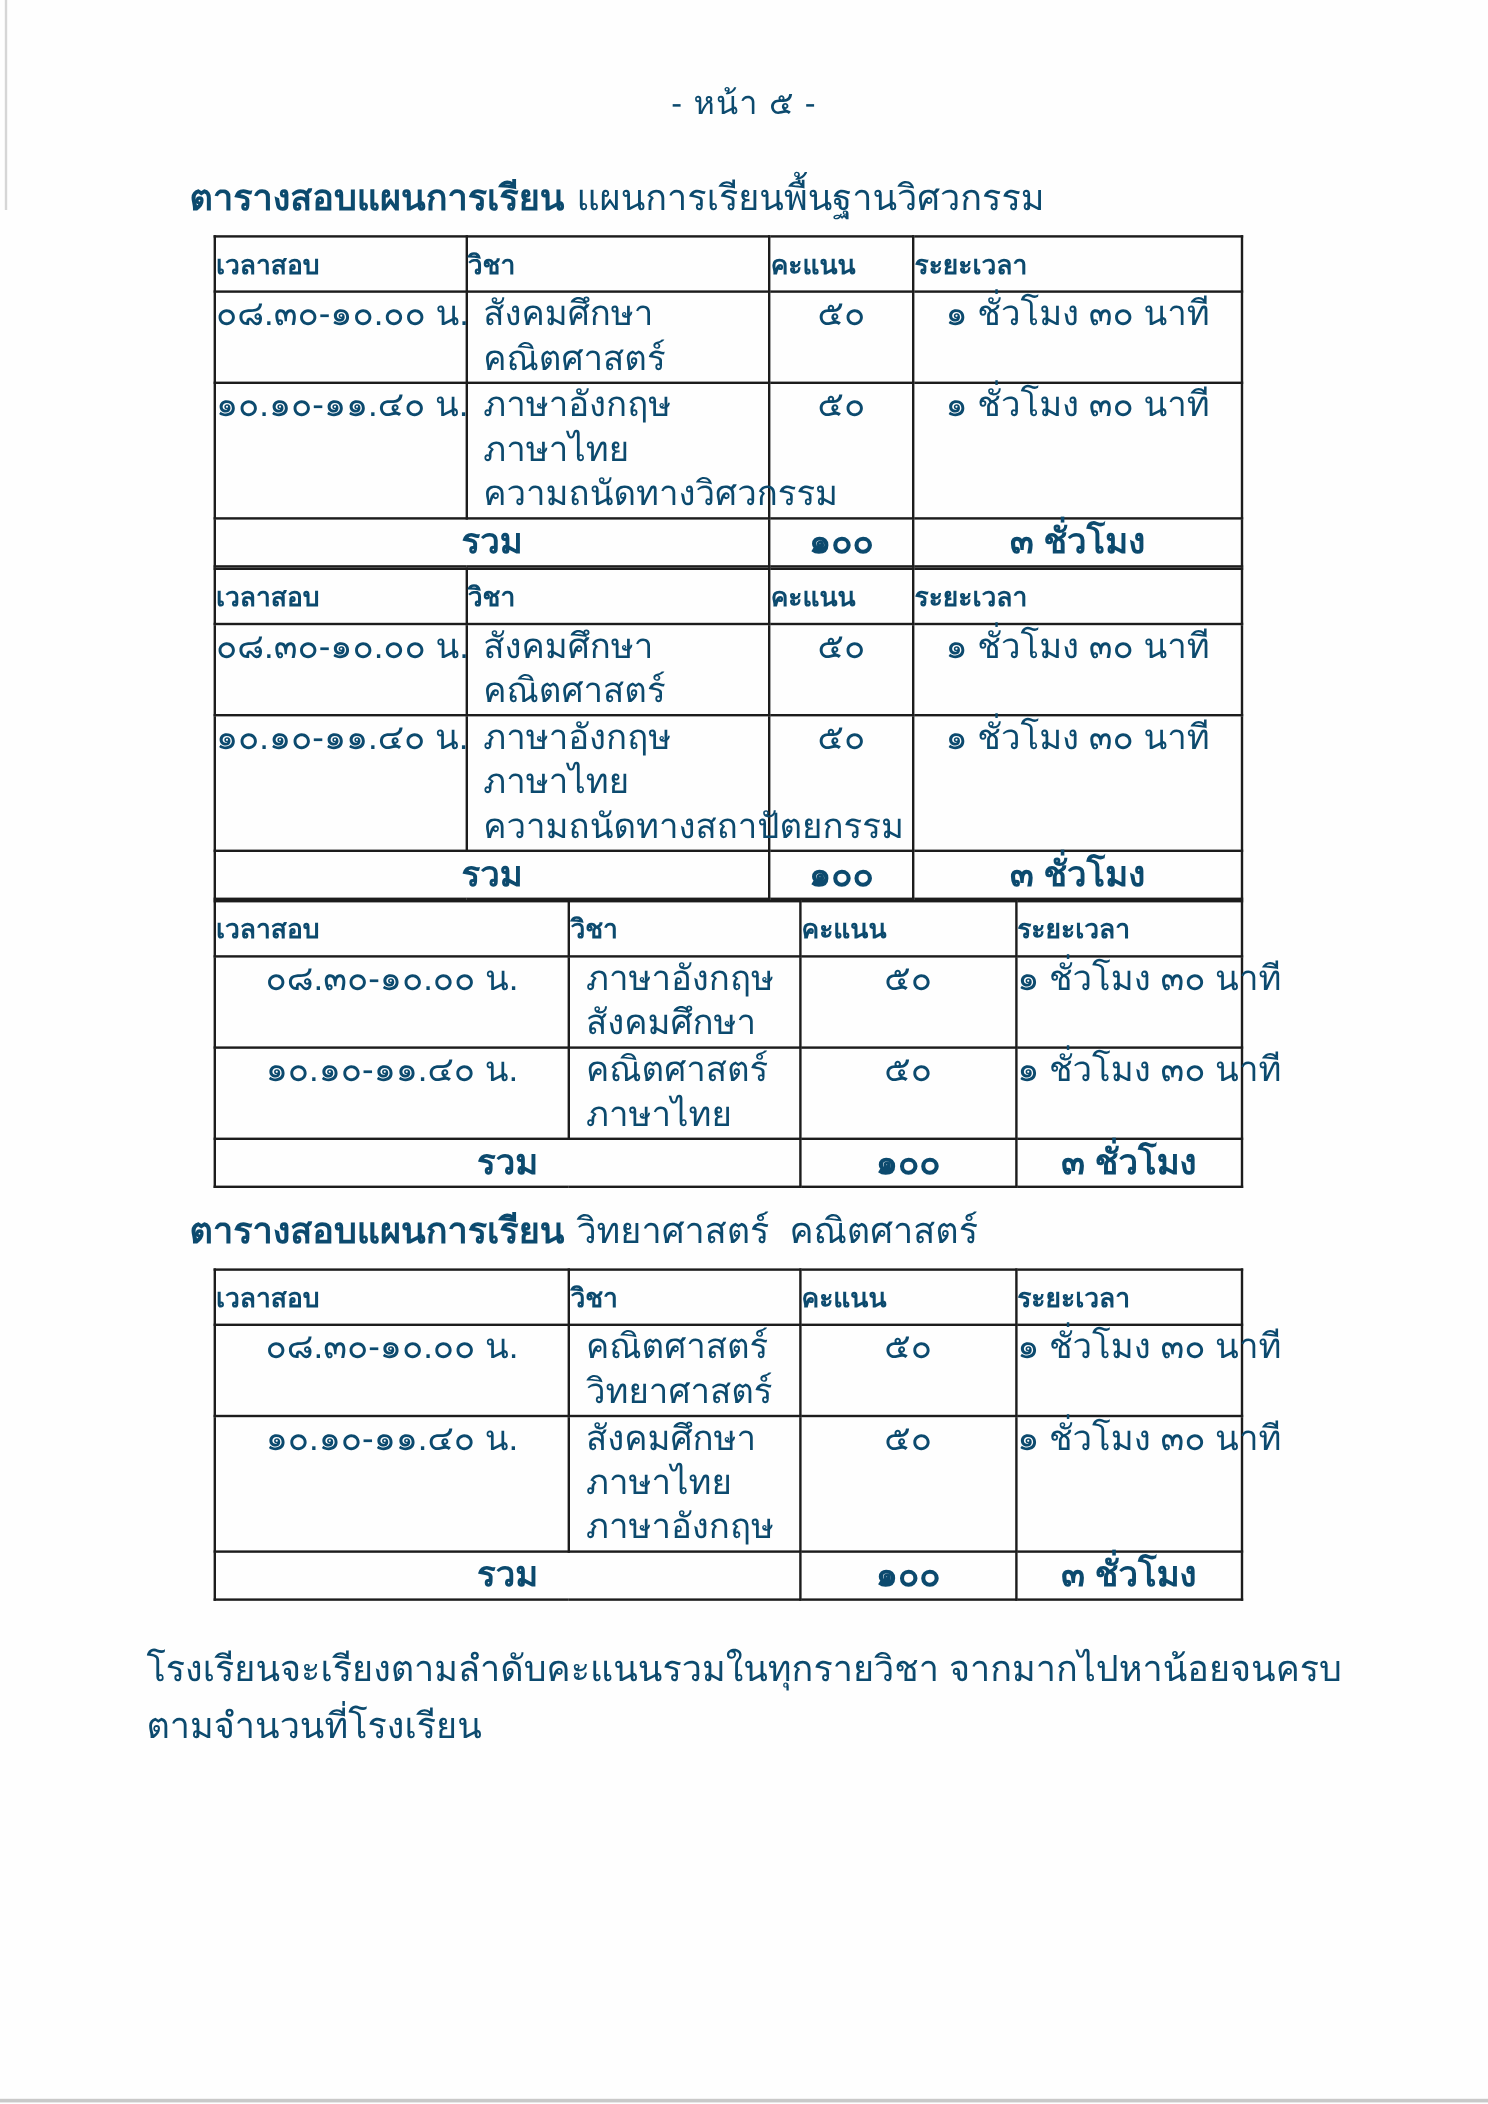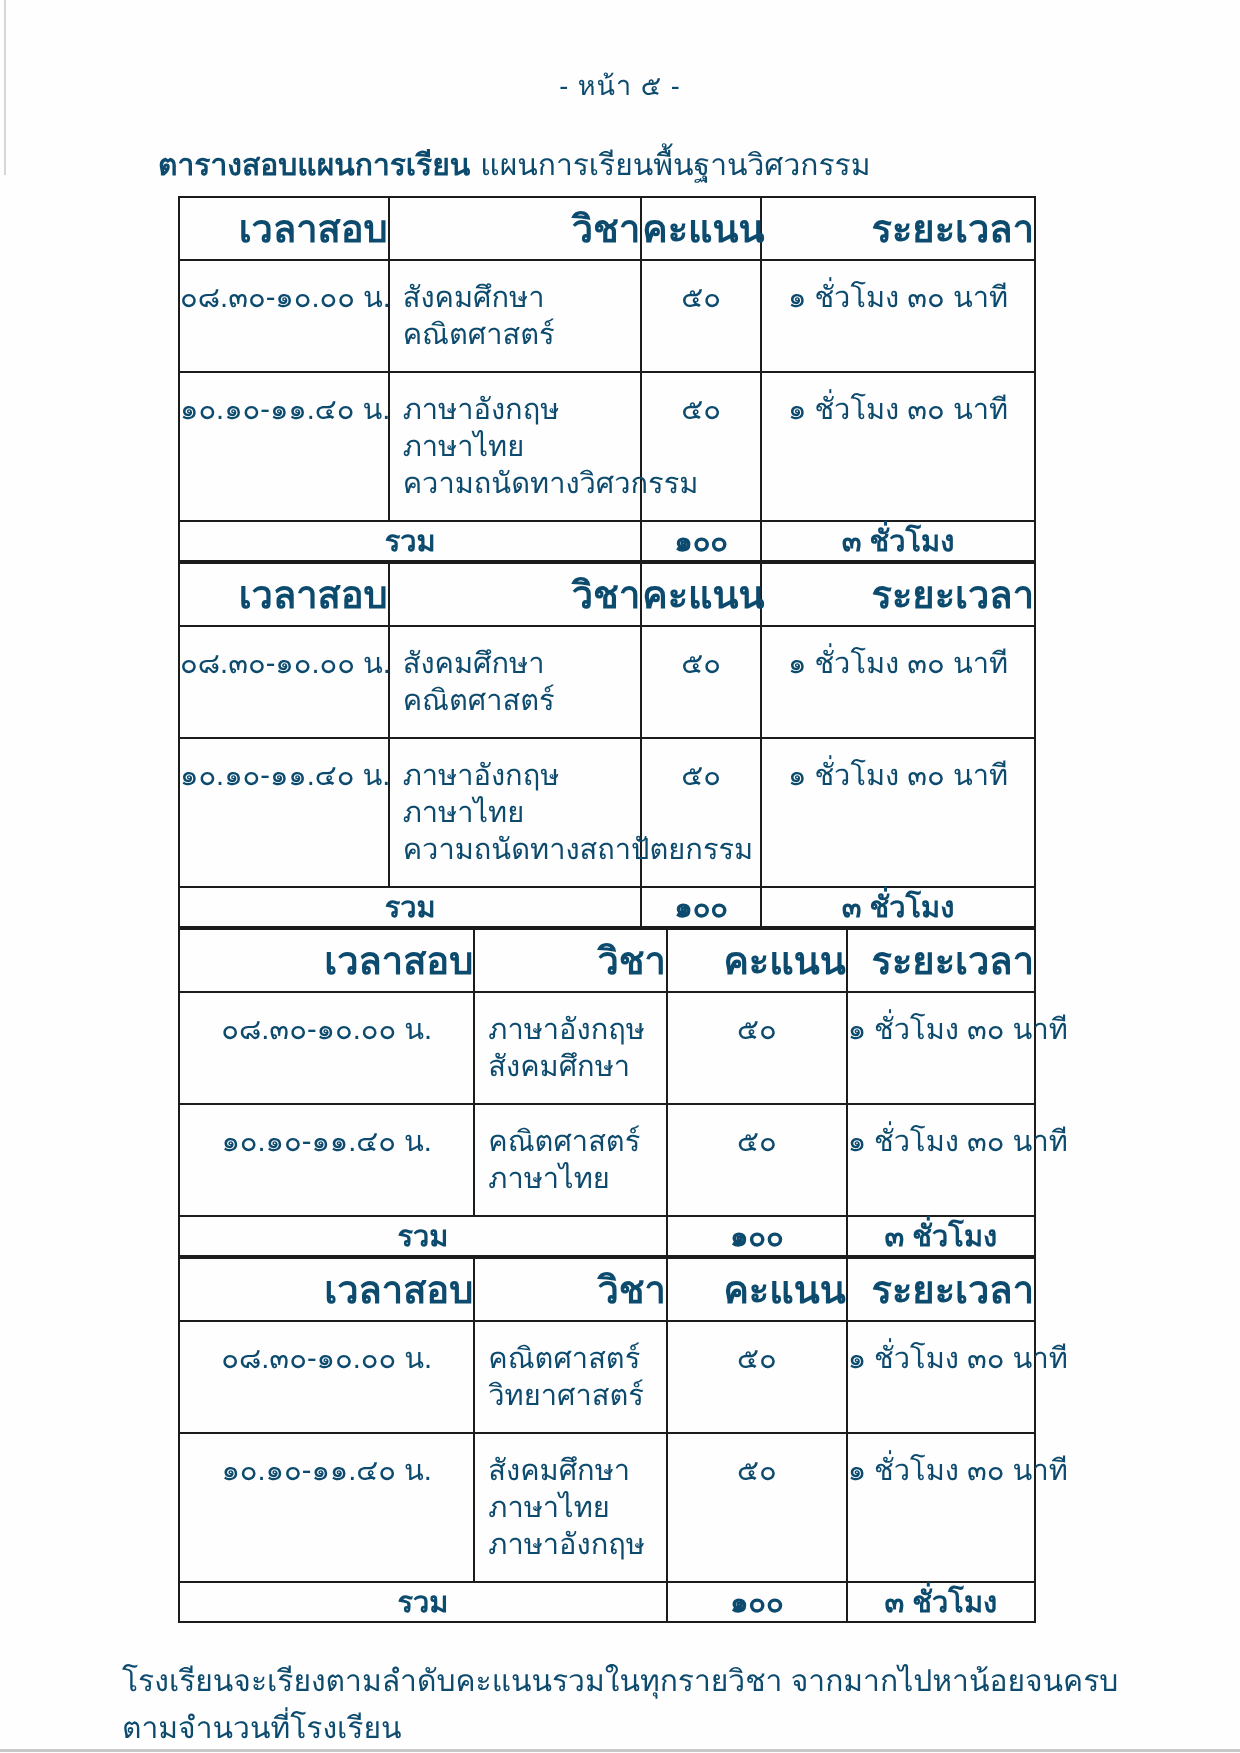--- a/index.html
+++ b/index.html
@@ -42,31 +42,31 @@
   .section-title .lead { font-weight: bold; margin-right: 10px; }
 
   table.exam {
     border-collapse: collapse;
     table-layout: fixed;
     margin-left: 20px;
     width: 858px;
   }
   .exam th, .exam td { border: 2px solid #1c1c1c; }
   .exam th {
-    font-size: 38px;
+    font-size: 22px;
     font-weight: bold;
     height: 46px;
-    text-align: right;
+    text-align: left;
     vertical-align: middle;
     margin-left: 21px;
   }
   .exam td {
     font-size: 29px;
     vertical-align: top;
-    padding: 18px 0;
+    padding: 0 0;
   }
   td.time, td.score, td.duration {
     text-align: center;
     line-height: 37px;
     white-space: nowrap;
   }
   td.subject { padding-left: 13px; padding-right: 4px; }
   .subject-line { line-height: 37px; white-space: nowrap; }
   tr.total td {
     font-weight: bold;
@@ -234,20 +234,21 @@
         <tr class="total">
           <td colspan="2">รวม</td>
           <td>๑๐๐</td>
           <td>๓ ชั่วโมง</td>
         </tr>
       </tbody>
     </table>
   </section>
 
   <section class="section">
+    <h2 class="section-title"><span class="lead">ตารางสอบแผนการเรียน</span><span>วิทยาศาสตร์  คณิตศาสตร์</span></h2>
     <table class="exam cols-b">
       <colgroup>
           <col class="c1">
           <col class="c2">
           <col class="c3">
           <col class="c4">
         </colgroup>
       <thead>
         <tr>
           <th>เวลาสอบ</th>

